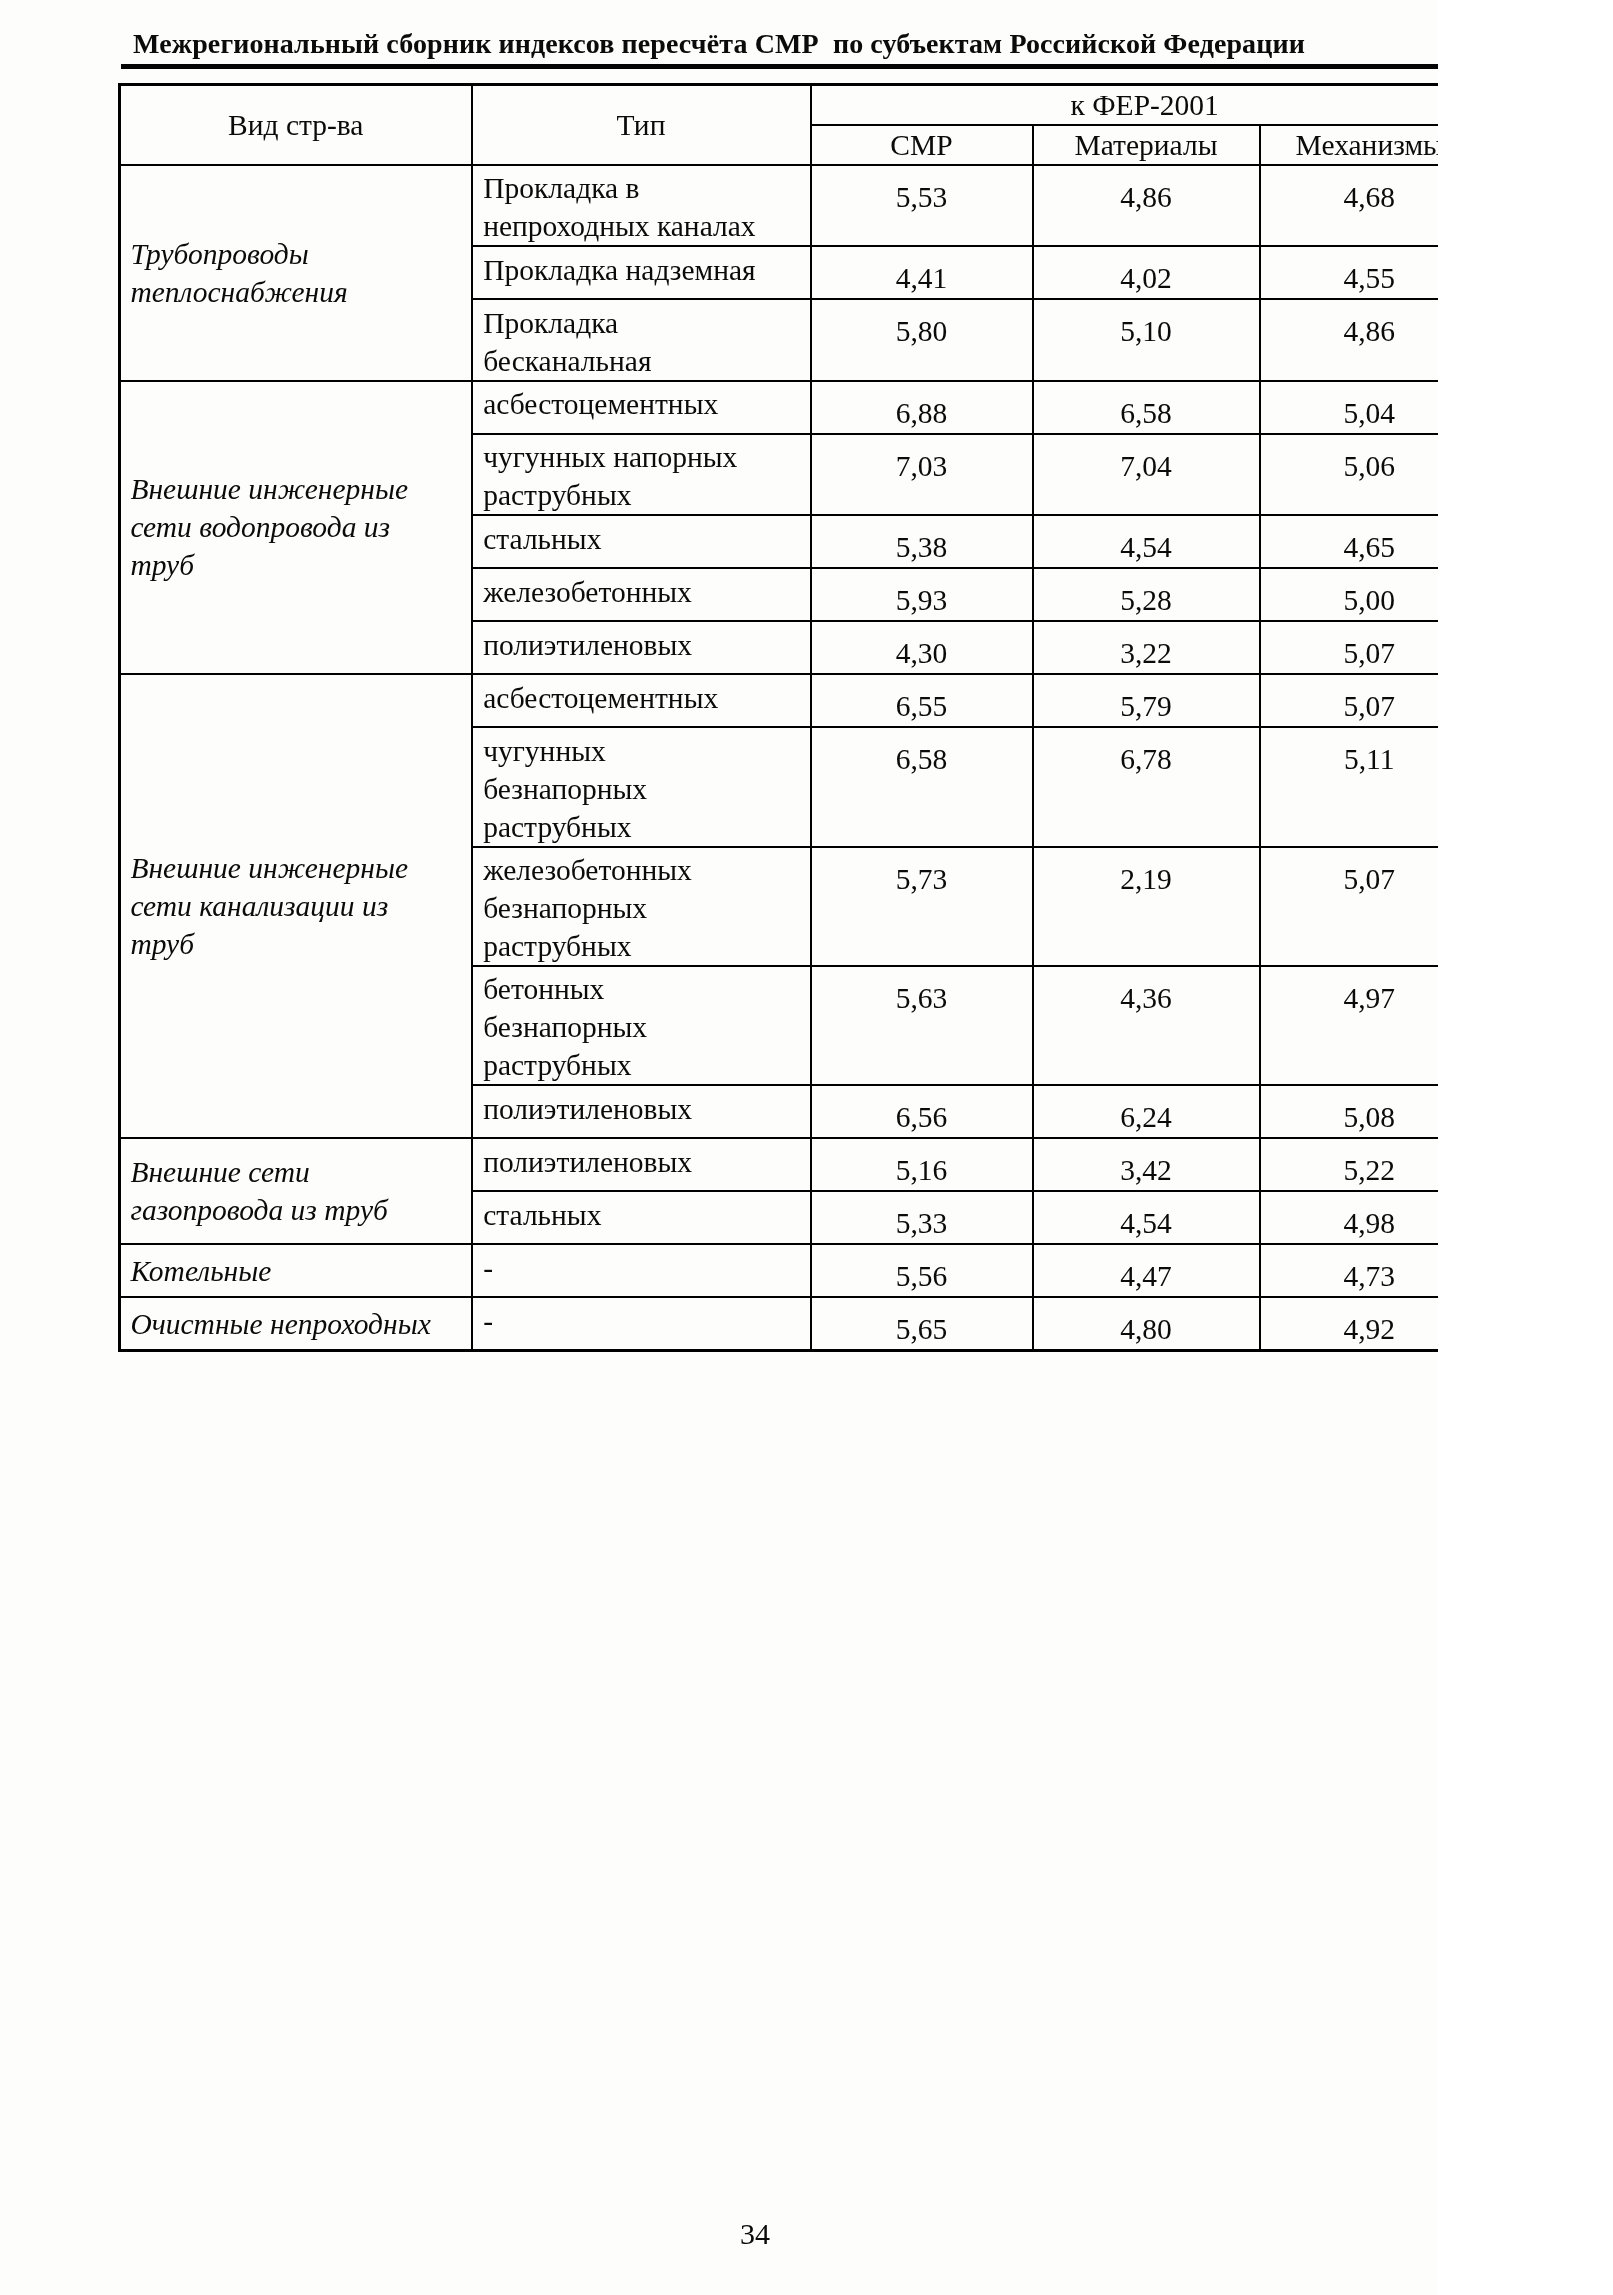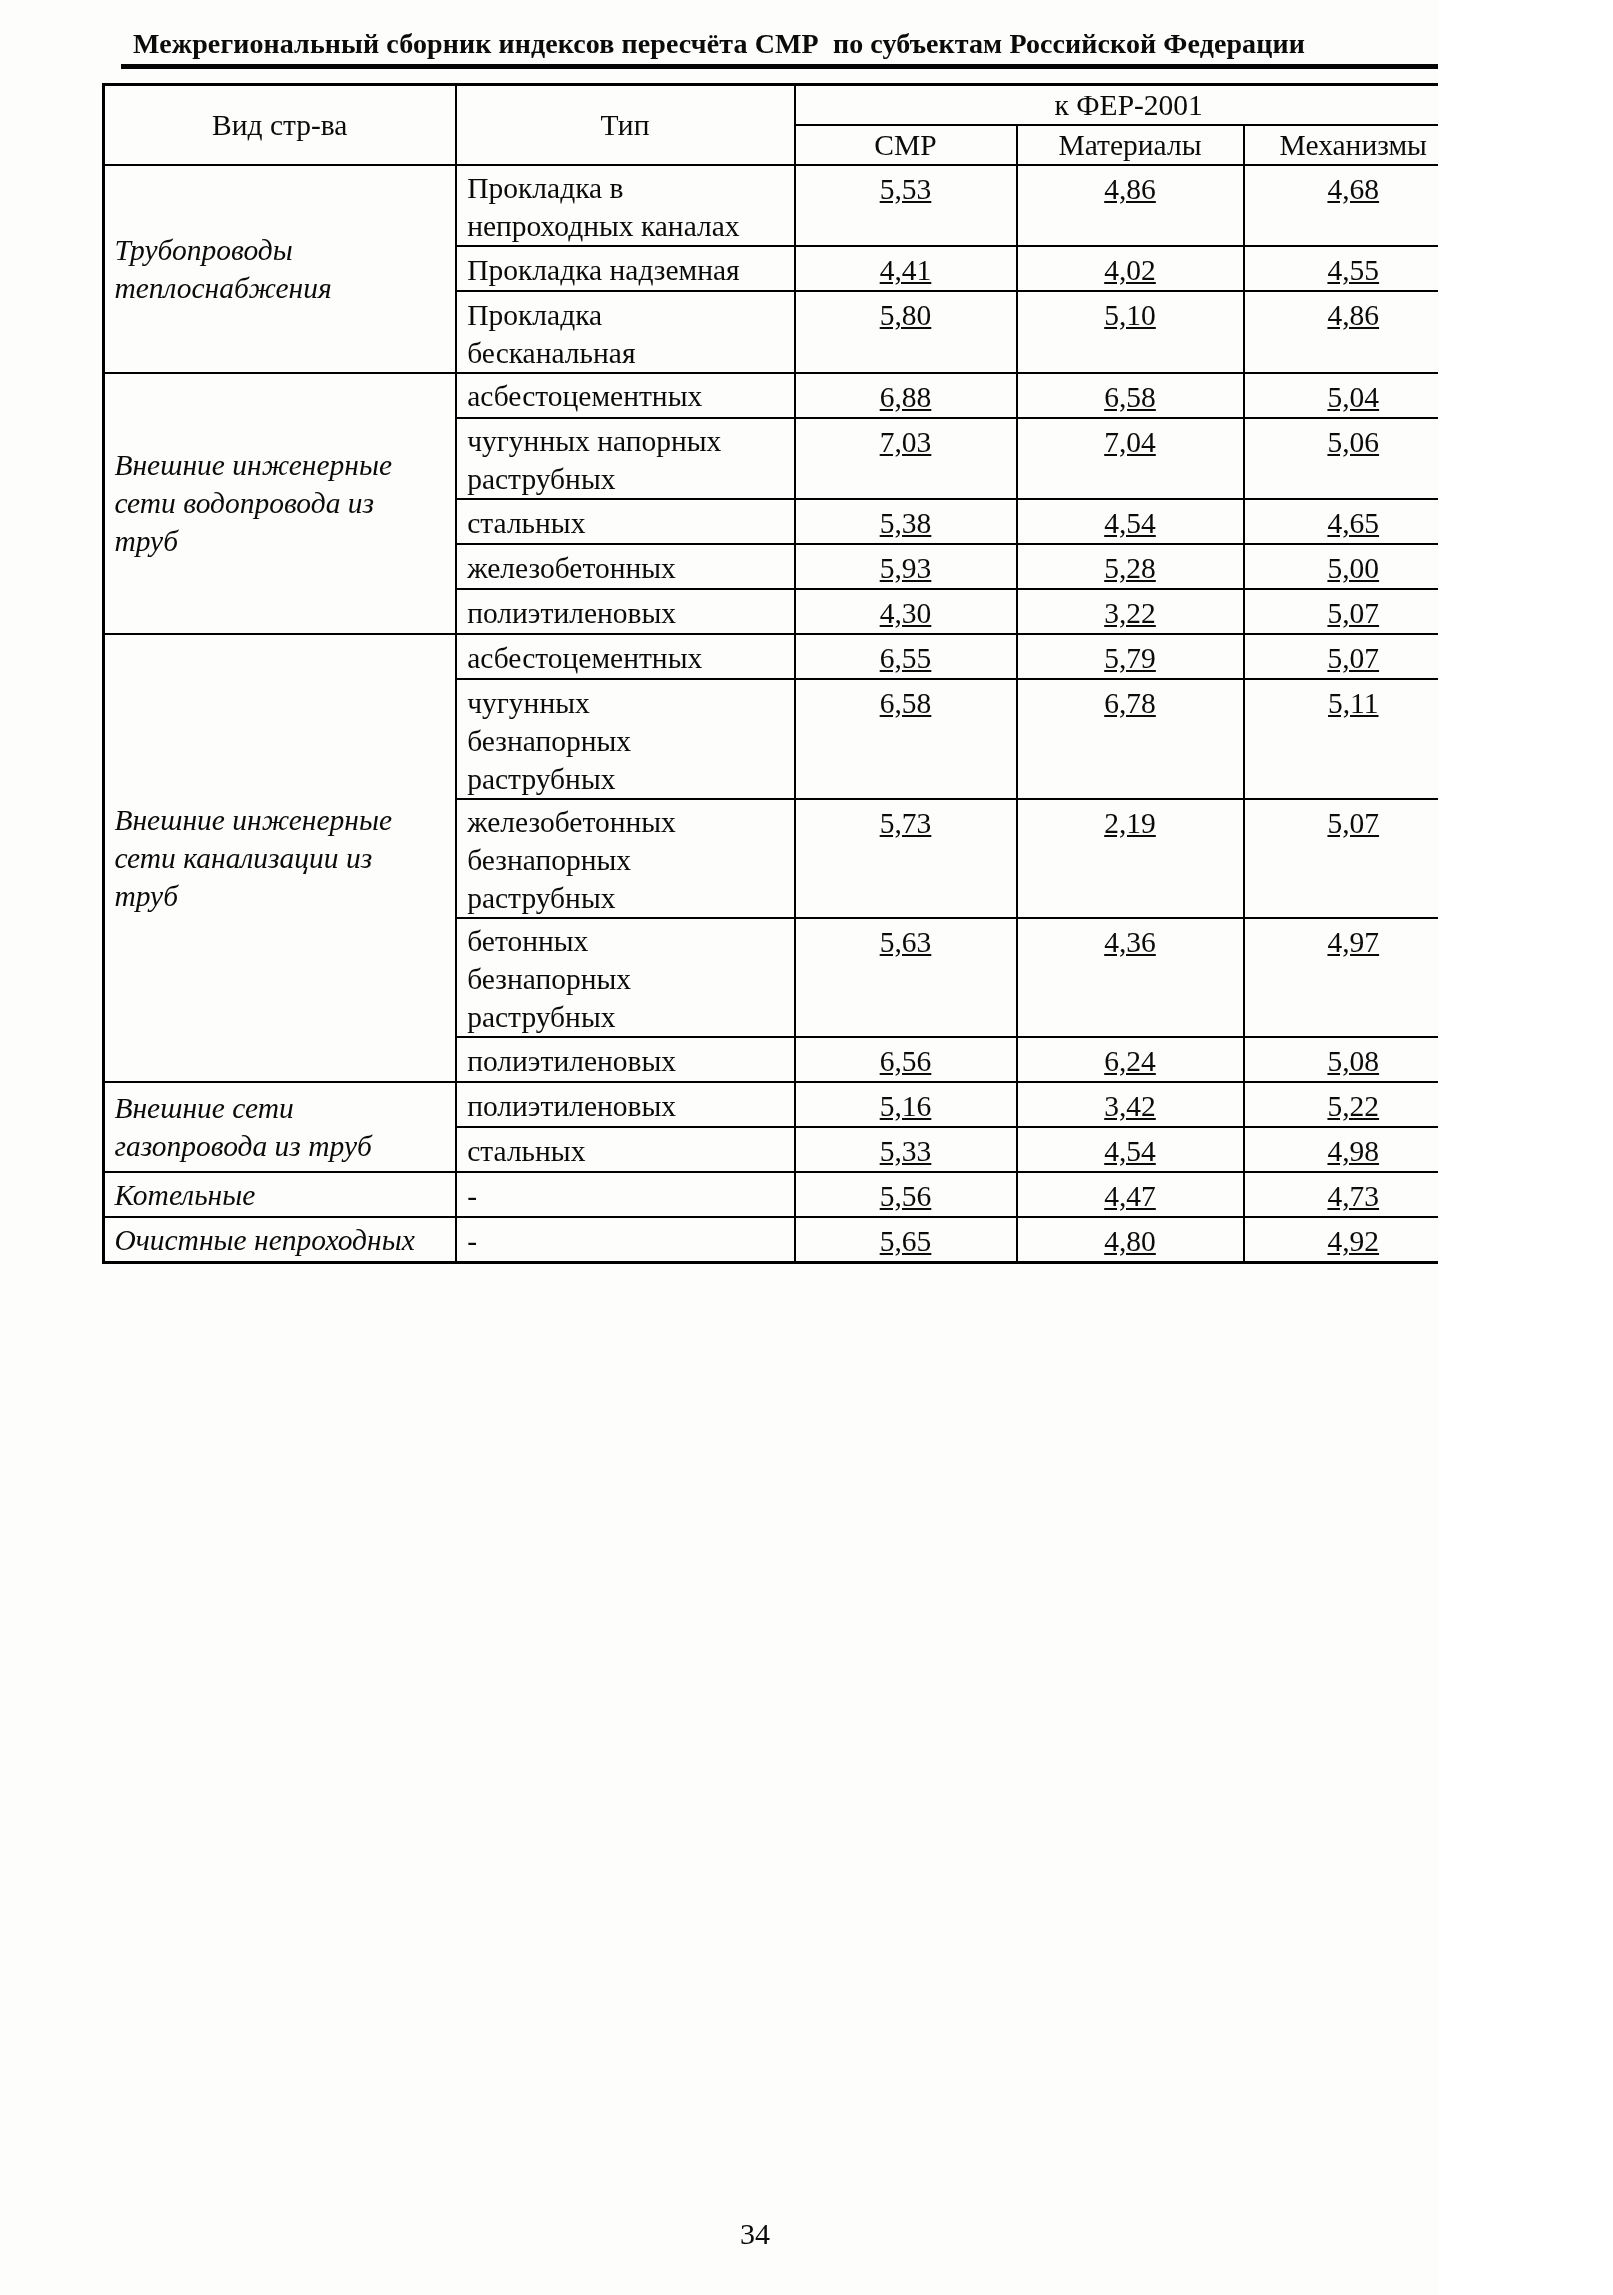--- a/index.html
+++ b/index.html
@@ -26,21 +26,21 @@
   .title-rule{
     position:absolute;
     top:64px;
     left:121px;
     width:1378px;
     height:4.7px;
     background:#050505;
   }
   table.idx{
     position:absolute;
-    left:102px;
+    left:118px;
     top:83px;
     width:1359px;
     border-collapse:collapse;
     table-layout:fixed;
     background:#fdfdfb;
   }
   table.idx{border:3.4px solid #000;}
   table.idx th, table.idx td{
     border:2px solid #000;
     border-top-width:2.7px;
@@ -64,22 +64,21 @@
   }
   td.type{
     text-align:left;
     vertical-align:top;
     padding:3.4px 5.4px 0 10.7px;
     white-space:pre-line;
   }
   td.num{
     text-align:center;
     vertical-align:top;
-    padding-top:4px;
-    text-decoration:underline;
+    padding-top:12px;
   }
   .page-number{
     position:absolute;
     top:2217px;
     left:0;
     width:100%;
     text-align:center;
     font-size:30px;
     padding-left:36px;
   }

